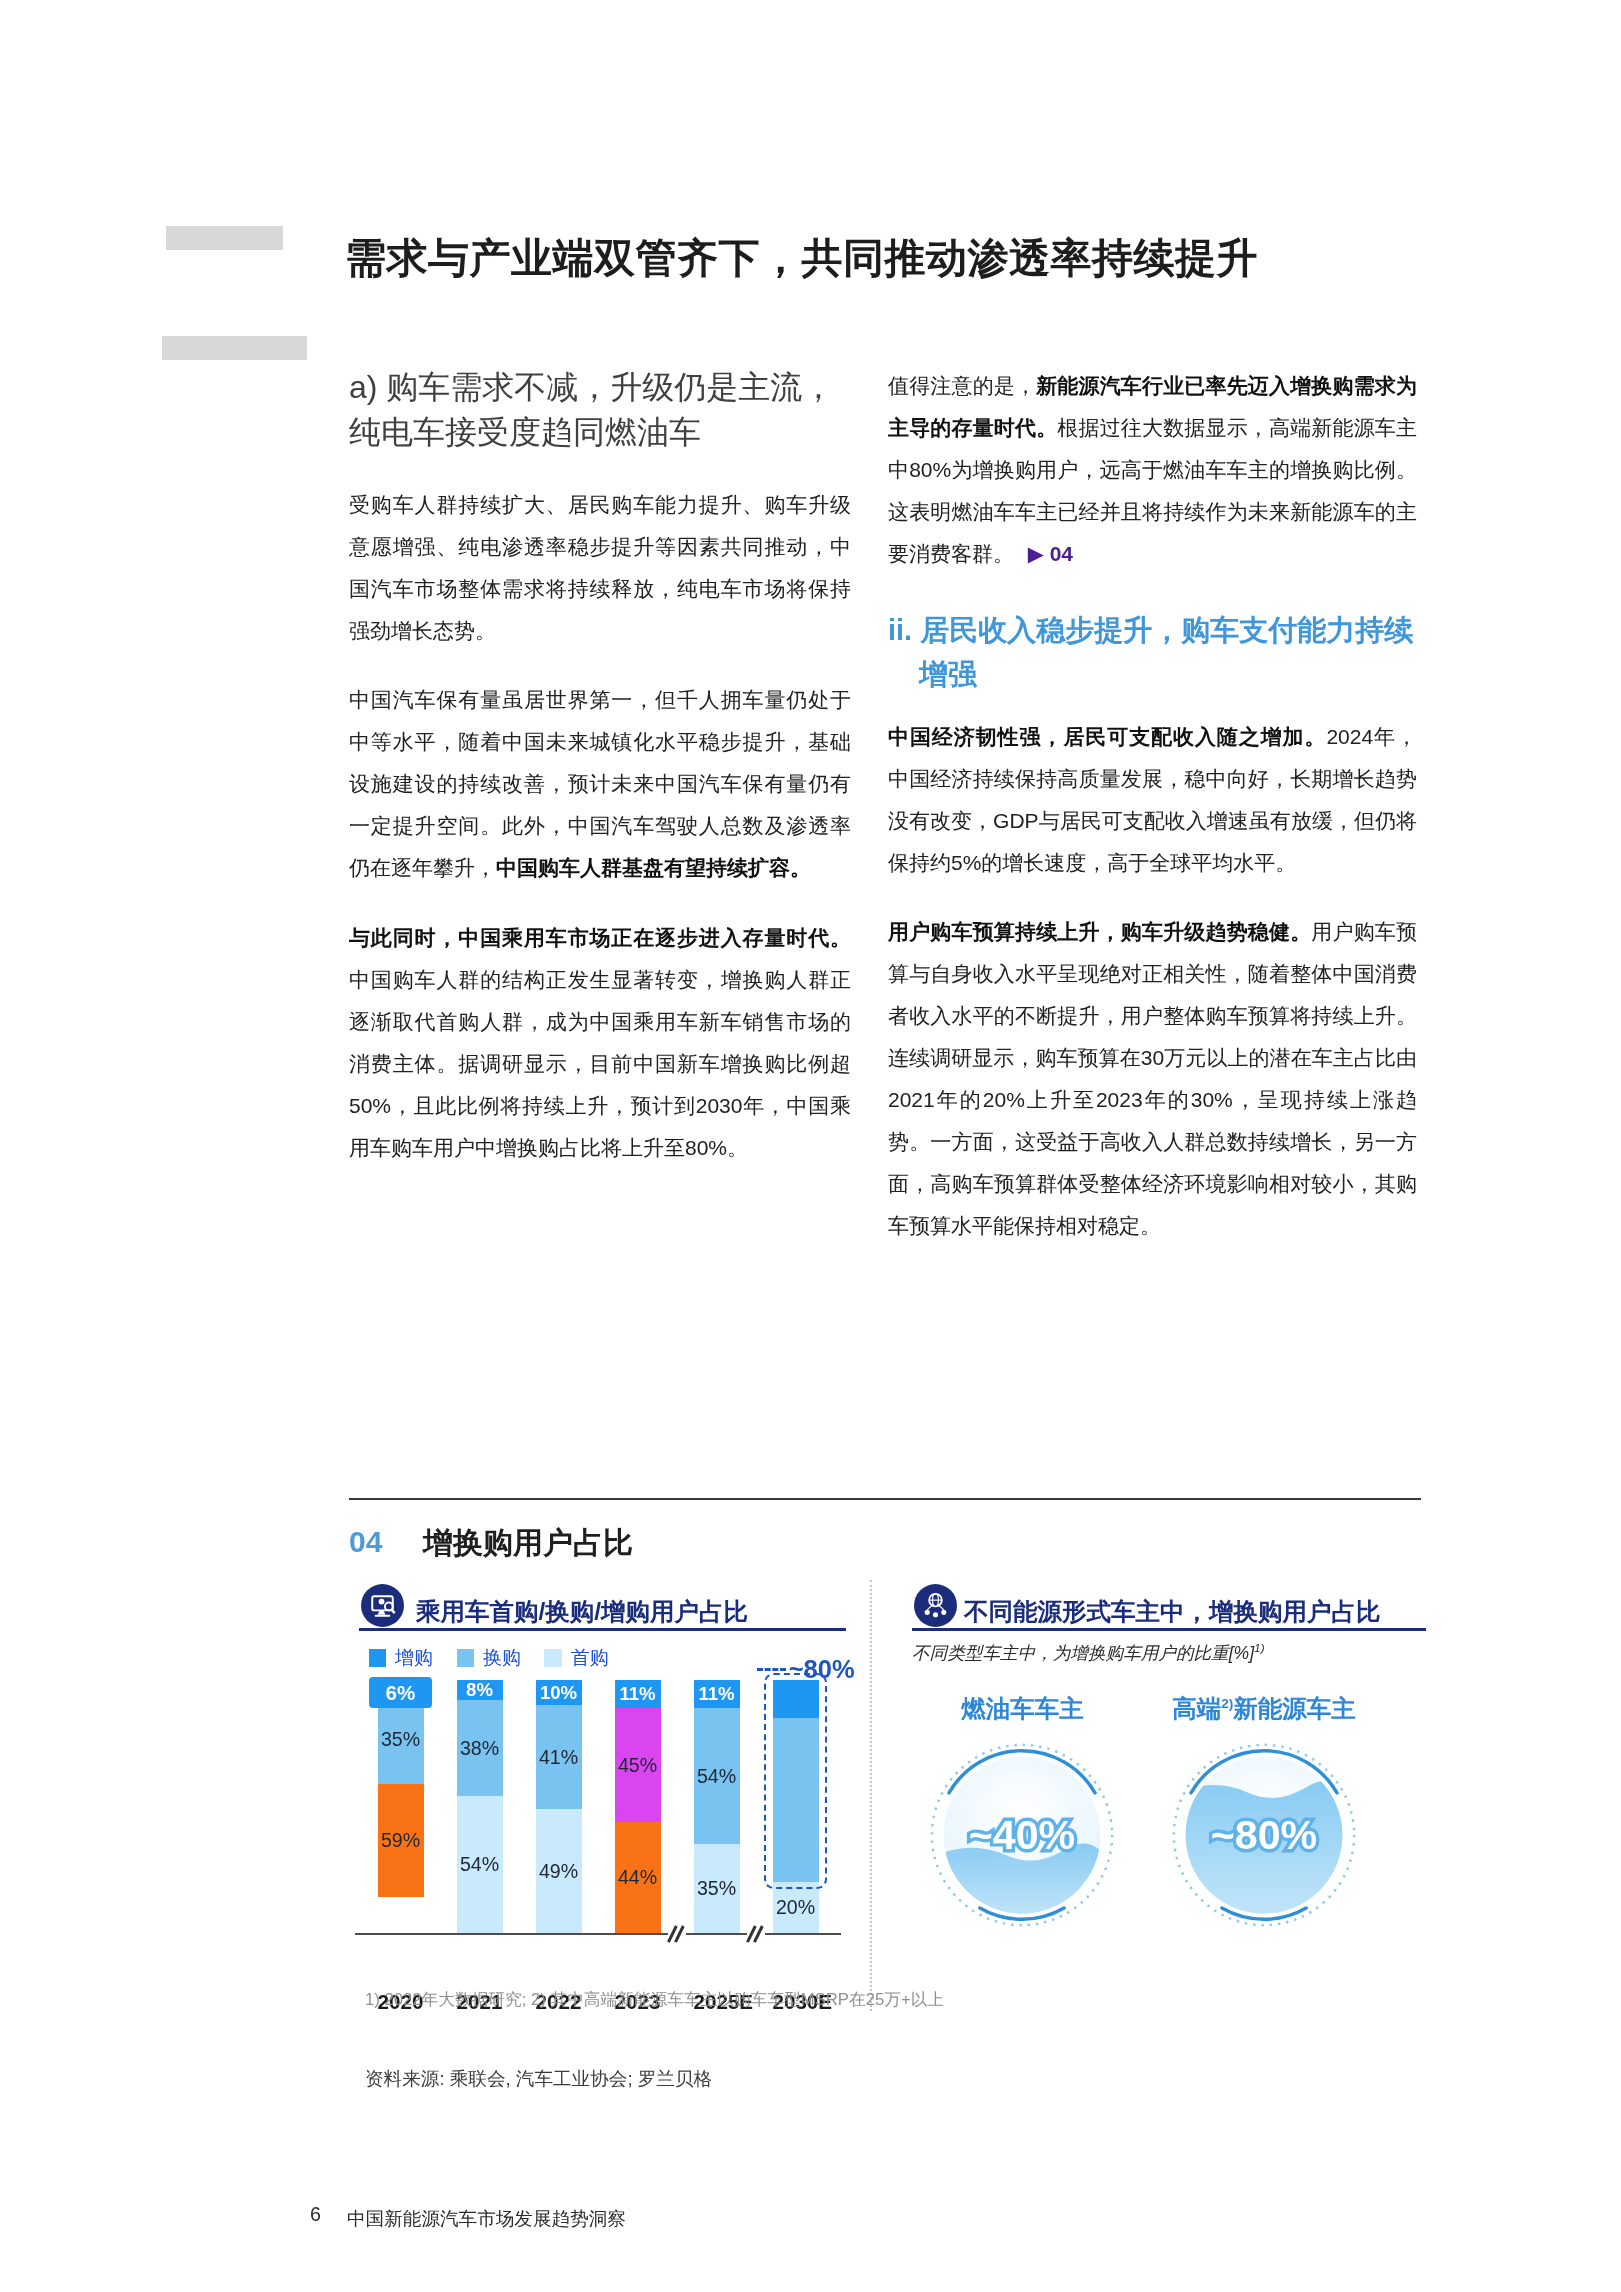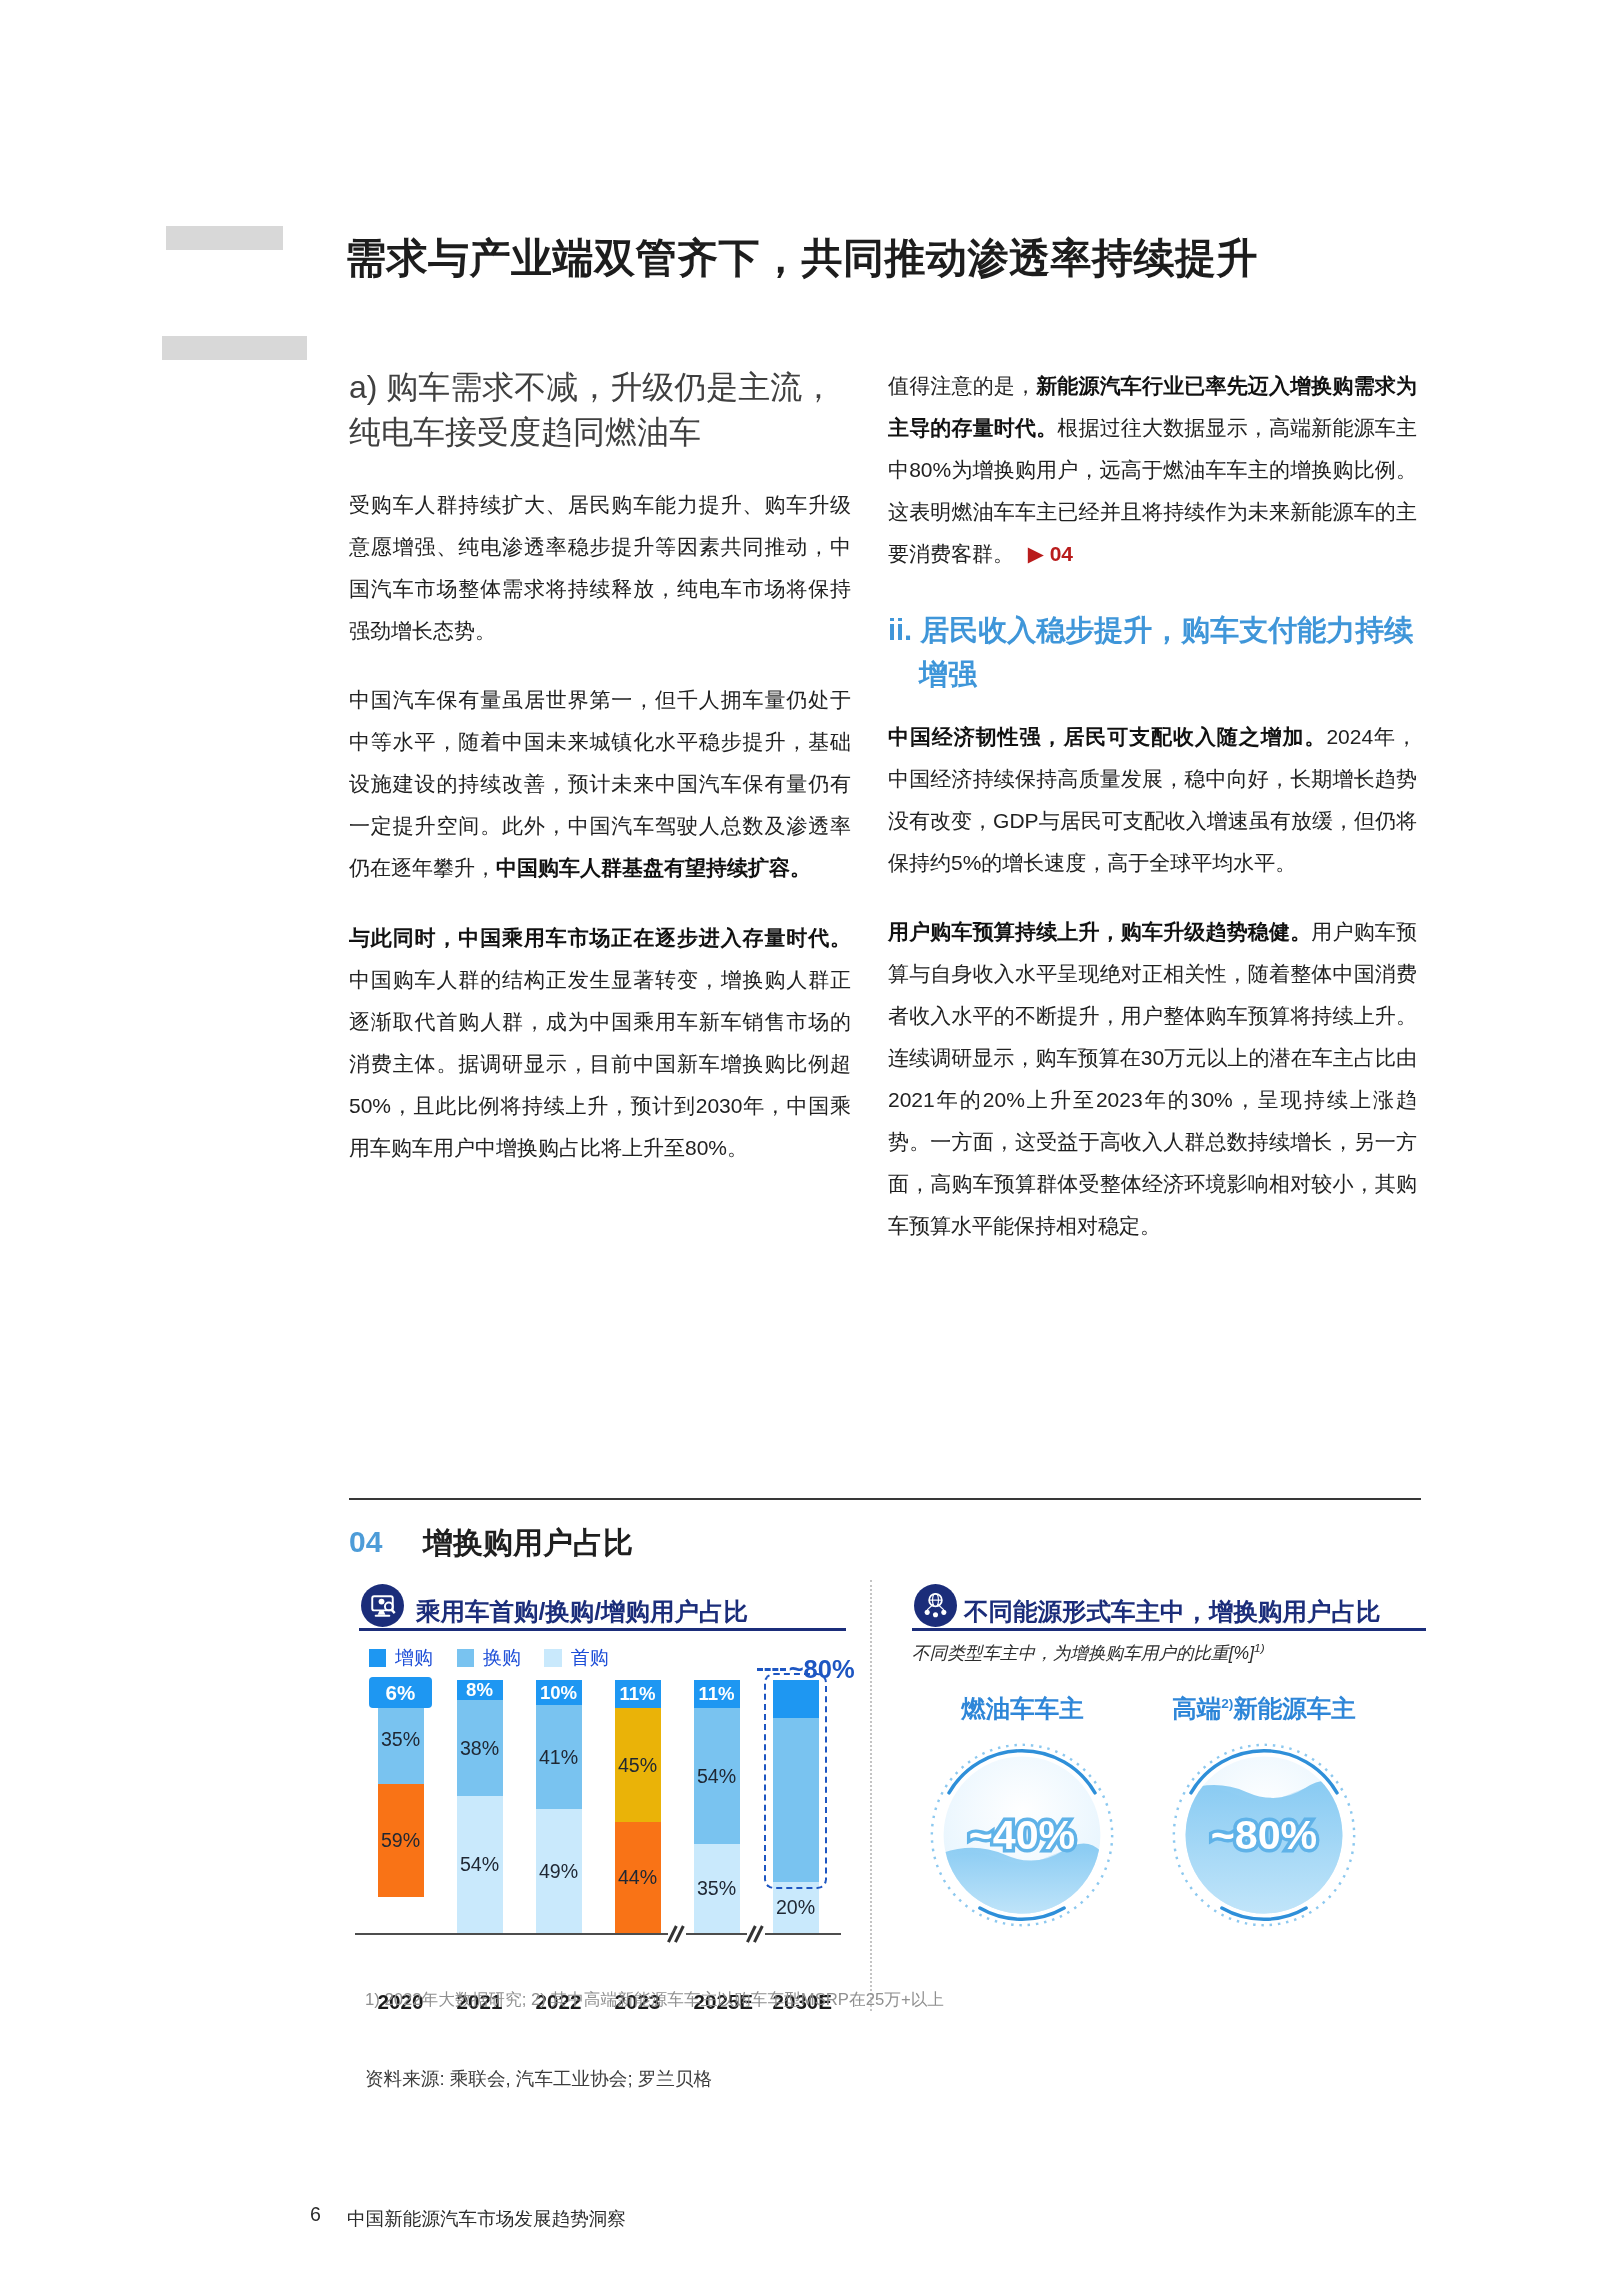--- a/index.html
+++ b/index.html
@@ -14,21 +14,21 @@
   .page-title{left:345px;top:206px;width:1127px;font-size:41px;font-weight:800;color:#1d1d1d;line-height:51px;letter-spacing:0.5px;}
 
   
   .col{position:absolute;top:365px;}
   .col-left{left:349px;width:502px;}
   .col-right{left:888px;width:529px;}
   .sec-head{font-size:32px;line-height:45px;font-weight:400;color:#404040;margin:0 0 29px 0;}
   .subhead{font-size:29px;line-height:44px;font-weight:800;color:#3f96d9;margin:33px 0 19.6px 0;padding-left:31px;text-indent:-31px;}
   p.body{font-size:21px;line-height:42px;margin:0 0 27.4px 0;color:#212121;text-align:justify;}
   p.body .b{font-weight:800;color:#111;}
-  .figref{color:#b91c1c;font-weight:800;margin-left:13.7px;white-space:nowrap;cursor:pointer;}
+  .figref{color:#4c1d95;font-weight:800;margin-left:13.7px;white-space:nowrap;cursor:pointer;}
 
   
   .fig-rule{left:349px;top:1498px;width:1072px;height:2px;background:#383838;}
   .fig-num{left:349px;top:1525px;font-size:30px;font-weight:800;color:#4d9cd8;}
   .fig-title{left:423px;top:1523px;font-size:30px;font-weight:800;color:#1f1f1f;}
 
   .panel-icon{width:43px;height:43px;}
   .icon-left{left:361px;top:1584px;}
   .icon-right{left:914px;top:1584px;}
   .panel-title{font-size:24.5px;font-weight:800;color:#1b2d7a;}
@@ -173,21 +173,21 @@
           <div class="bar">
             <div class="seg seg-white" style="height: 25px; background: rgb(30, 151, 242);">10%</div>
             <div class="seg seg-dark" style="height: 104px; background: rgb(121, 195, 240);">41%</div>
             <div class="seg seg-dark" style="height: 124px; background: rgb(201, 233, 252);">49%</div>
           </div>
           <div class="xlab">2022</div>
         </div>
         <div class="slot">
           <div class="bar">
             <div class="seg seg-white" style="height: 28px; background: rgb(30, 151, 242);">11%</div>
-            <div class="seg seg-dark" style="height: 114px; background: #eab308;">45%</div>
+            <div class="seg seg-dark" style="height: 114px; background: #d946ef;">45%</div>
             <div class="seg seg-dark" style="height: 111px; background: #f97316;">44%</div>
           </div>
           <div class="xlab">2023</div>
         </div>
         <div class="slot">
           <div class="bar">
             <div class="seg seg-white" style="height: 28px; background: rgb(30, 151, 242);">11%</div>
             <div class="seg seg-dark" style="height: 137px; background: rgb(121, 195, 240);">54%</div>
             <div class="seg seg-dark" style="height: 89px; background: rgb(201, 233, 252);">35%</div>
           </div>

